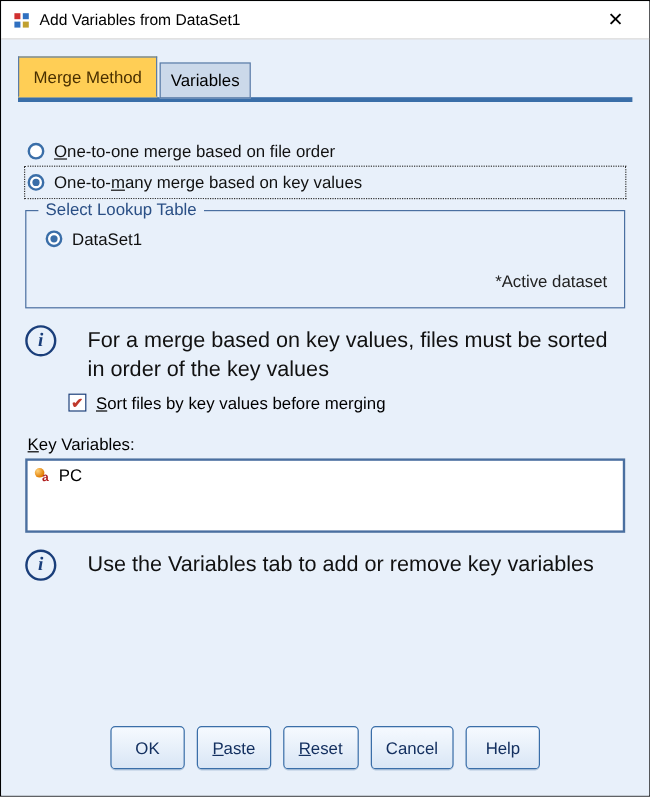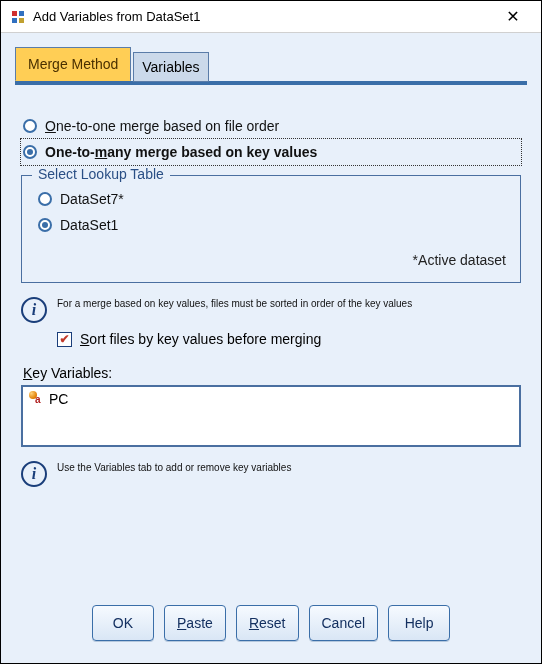--- a/index.html
+++ b/index.html
@@ -66,21 +66,21 @@
   .tabline {
     height: 4px;
     background: #3a6ea8;
     margin-top: 0;
   }
   .section { padding: 28px 6px 0 6px; }
   .radio-row {
     display: flex; align-items: center; gap: 8px;
     padding: 5px 2px;
   }
-  .radio-row.focused { outline: 1px dotted #333; font-weight: bold; }
+  .radio-row.focused { outline: 1px dotted #333; }
   .radio-outer {
     width: 14px; height: 14px; border: 2px solid #3a6ea8; border-radius: 50%;
     display: inline-flex; align-items: center; justify-content: center;
     background: #fff;
   }
   .radio-dot { width: 6px; height: 6px; background: #3a6ea8; border-radius: 50%; }
   .radio-label { color: #111; font-size: 14px; }
   .u { text-decoration: underline; }
   .fieldset {
     border: 1px solid #4a6fa0;
@@ -98,38 +98,38 @@
     font-size: 14px;
   }
   .note { color: #222; font-size: 14px; margin-top: 14px; }
   .info-row { display: flex; align-items: flex-start; gap: 10px; margin-top: 14px; }
   .info-icon {
     width: 26px; height: 26px; border: 2.2px solid #1a3e7a; border-radius: 50%;
     display: flex; align-items: center; justify-content: center;
     font-family: Georgia, serif; font-style: italic; font-weight: bold;
     color: #1a3e7a; font-size: 16px; flex-shrink: 0;
   }
-  .info-text { font-size: 10px; line-height: 1.35; color: #111; }
+  .info-text { font-size: 18px; line-height: 1.35; color: #111; margin-left: 16px; }
   .checkbox-row { display: flex; align-items: center; gap: 8px; margin-top: 8px; margin-left: 36px; }
   .cbx {
     width: 15px; height: 15px; border: 1px solid #1a3e7a; background: #fff;
     display: inline-flex; align-items: center; justify-content: center;
     color: #c0392b; font-size: 12px; font-weight: bold;
   }
   .label { font-size: 14px; }
   .kv-label { font-size: 14px; margin-top: 18px; margin-left: 2px; }
   .listbox {
     border: 2px solid #4a6fa0;
     background: #fff;
     height: 62px;
     margin-top: 4px;
     padding: 4px 6px;
     overflow: auto;
   }
-  .list-item { display: flex; align-items: flex-start; gap: 6px; font-size: 14px; }
+  .list-item { display: flex; align-items: flex-end; gap: 6px; font-size: 14px; }
   .var-icon {
     width: 14px; height: 14px; position: relative;
   }
   .var-icon::before {
     content: ""; position: absolute; width: 8px; height: 8px; border-radius: 50%;
     background: radial-gradient(circle at 30% 30%, #ffd27a, #e07b00 70%);
     left: 0; top: 0;
   }
   .var-icon::after {
     content: "a"; position: absolute; left: 6px; top: 3px;
@@ -181,24 +181,20 @@
       <div class="radio-row focused">
         <span class="radio-outer">
             <span class="radio-dot"></span>
           </span>
         <span class="radio-label"><span>One-to-</span><span class="u">m</span><span>any merge based on key values</span></span>
       </div>
 
       <div class="fieldset">
         <div class="legend">Select Lookup Table</div>
         <div class="radio-row">
-          <span class="radio-outer"></span>
-          <span class="radio-label">DataSet7*</span>
-        </div>
-        <div class="radio-row">
           <span class="radio-outer">
               <span class="radio-dot"></span>
             </span>
           <span class="radio-label">DataSet1</span>
         </div>
         <div class="note">*Active dataset</div>
       </div>
 
       <div class="info-row">
         <div class="info-icon">i</div>

